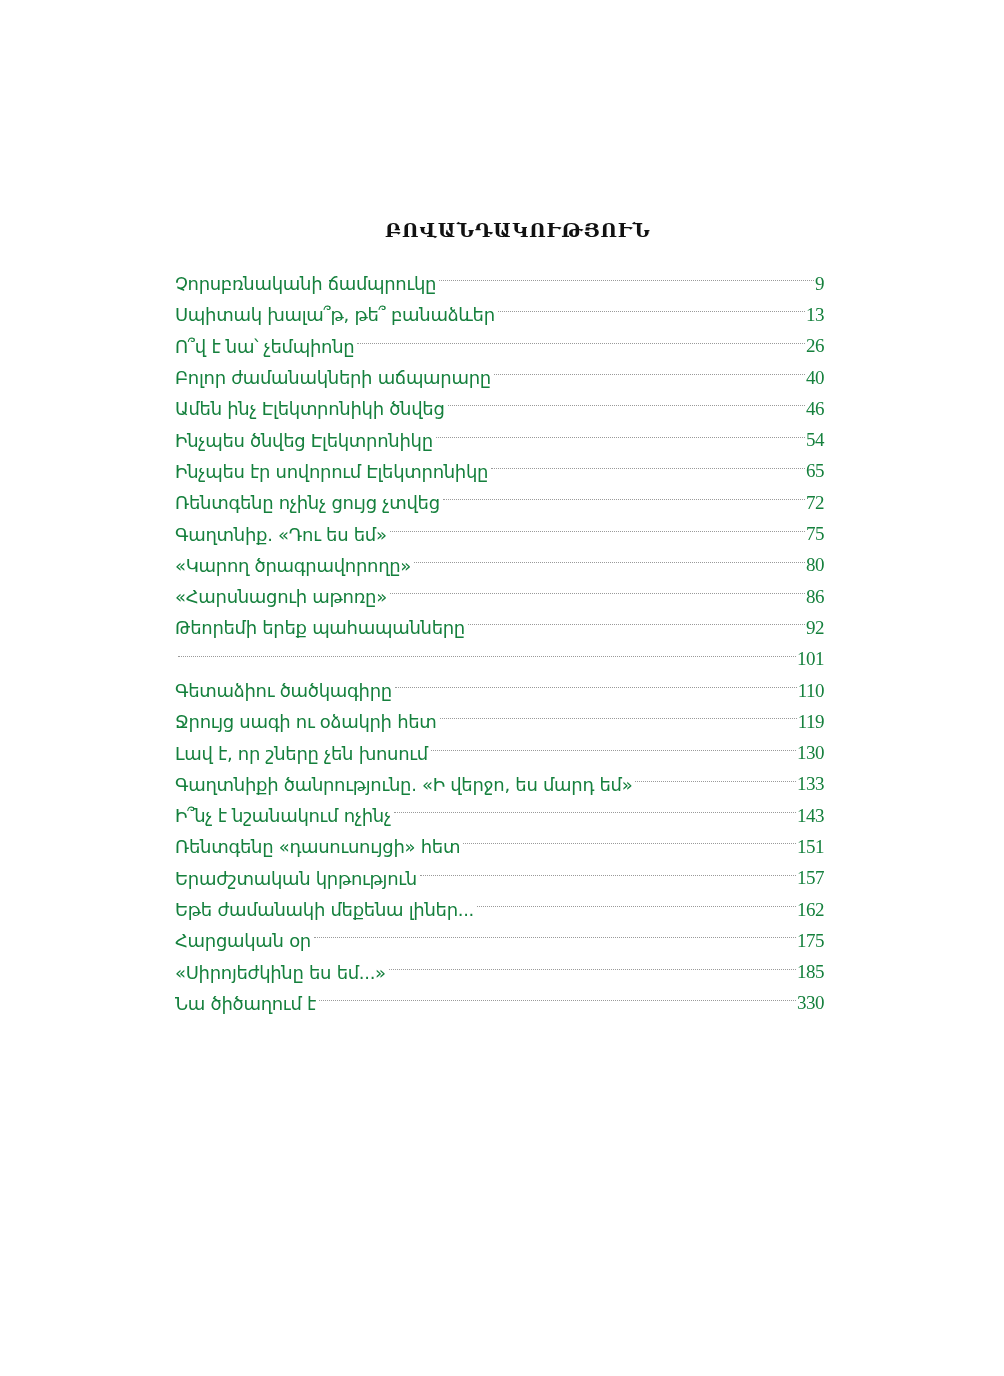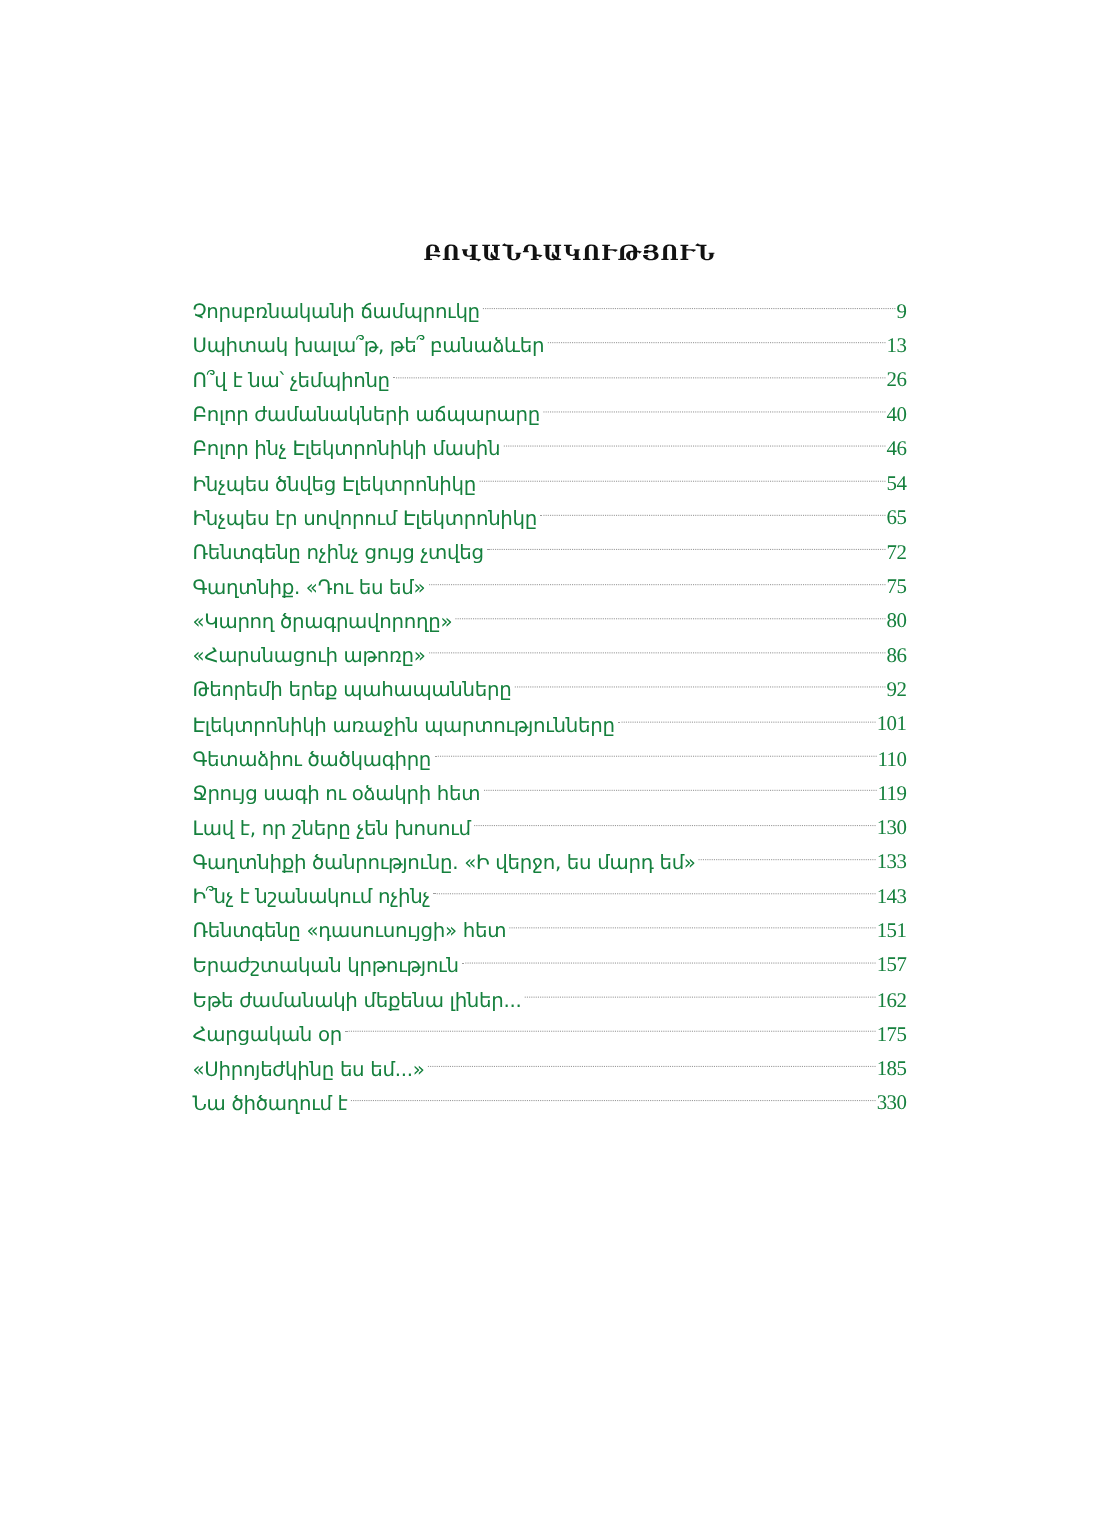--- a/index.html
+++ b/index.html
@@ -83,21 +83,21 @@
       <span class="toc-title">Ո՞վ է նա՝ չեմպիոնը</span>
       <span class="toc-leader"></span>
       <span class="toc-page">26</span>
     </li>
   <li class="toc-entry">
       <span class="toc-title">Բոլոր ժամանակների աճպարարը</span>
       <span class="toc-leader"></span>
       <span class="toc-page">40</span>
     </li>
   <li class="toc-entry">
-      <span class="toc-title">Բոլոր ինչ Էլեկտրոնիկի մասին</span>
+      <span class="toc-title">Ամեն ինչ Էլեկտրոնիկի ծնվեց</span>
       <span class="toc-leader"></span>
       <span class="toc-page">46</span>
     </li>
   <li class="toc-entry">
       <span class="toc-title">Ինչպես ծնվեց Էլեկտրոնիկը</span>
       <span class="toc-leader"></span>
       <span class="toc-page">54</span>
     </li>
   <li class="toc-entry">
       <span class="toc-title">Ինչպես էր սովորում Էլեկտրոնիկը</span>
@@ -123,21 +123,20 @@
       <span class="toc-title">«Հարսնացուի աթոռը»</span>
       <span class="toc-leader"></span>
       <span class="toc-page">86</span>
     </li>
   <li class="toc-entry">
       <span class="toc-title">Թեորեմի երեք պահապանները</span>
       <span class="toc-leader"></span>
       <span class="toc-page">92</span>
     </li>
   <li class="toc-entry">
-      <span class="toc-title">Էլեկտրոնիկի առաջին պարտությունները</span>
       <span class="toc-leader"></span>
       <span class="toc-page">101</span>
     </li>
   <li class="toc-entry">
       <span class="toc-title">Գետաձիու ծածկագիրը</span>
       <span class="toc-leader"></span>
       <span class="toc-page">110</span>
     </li>
   <li class="toc-entry">
       <span class="toc-title">Ջրույց սագի ու օձակրի հետ</span>

